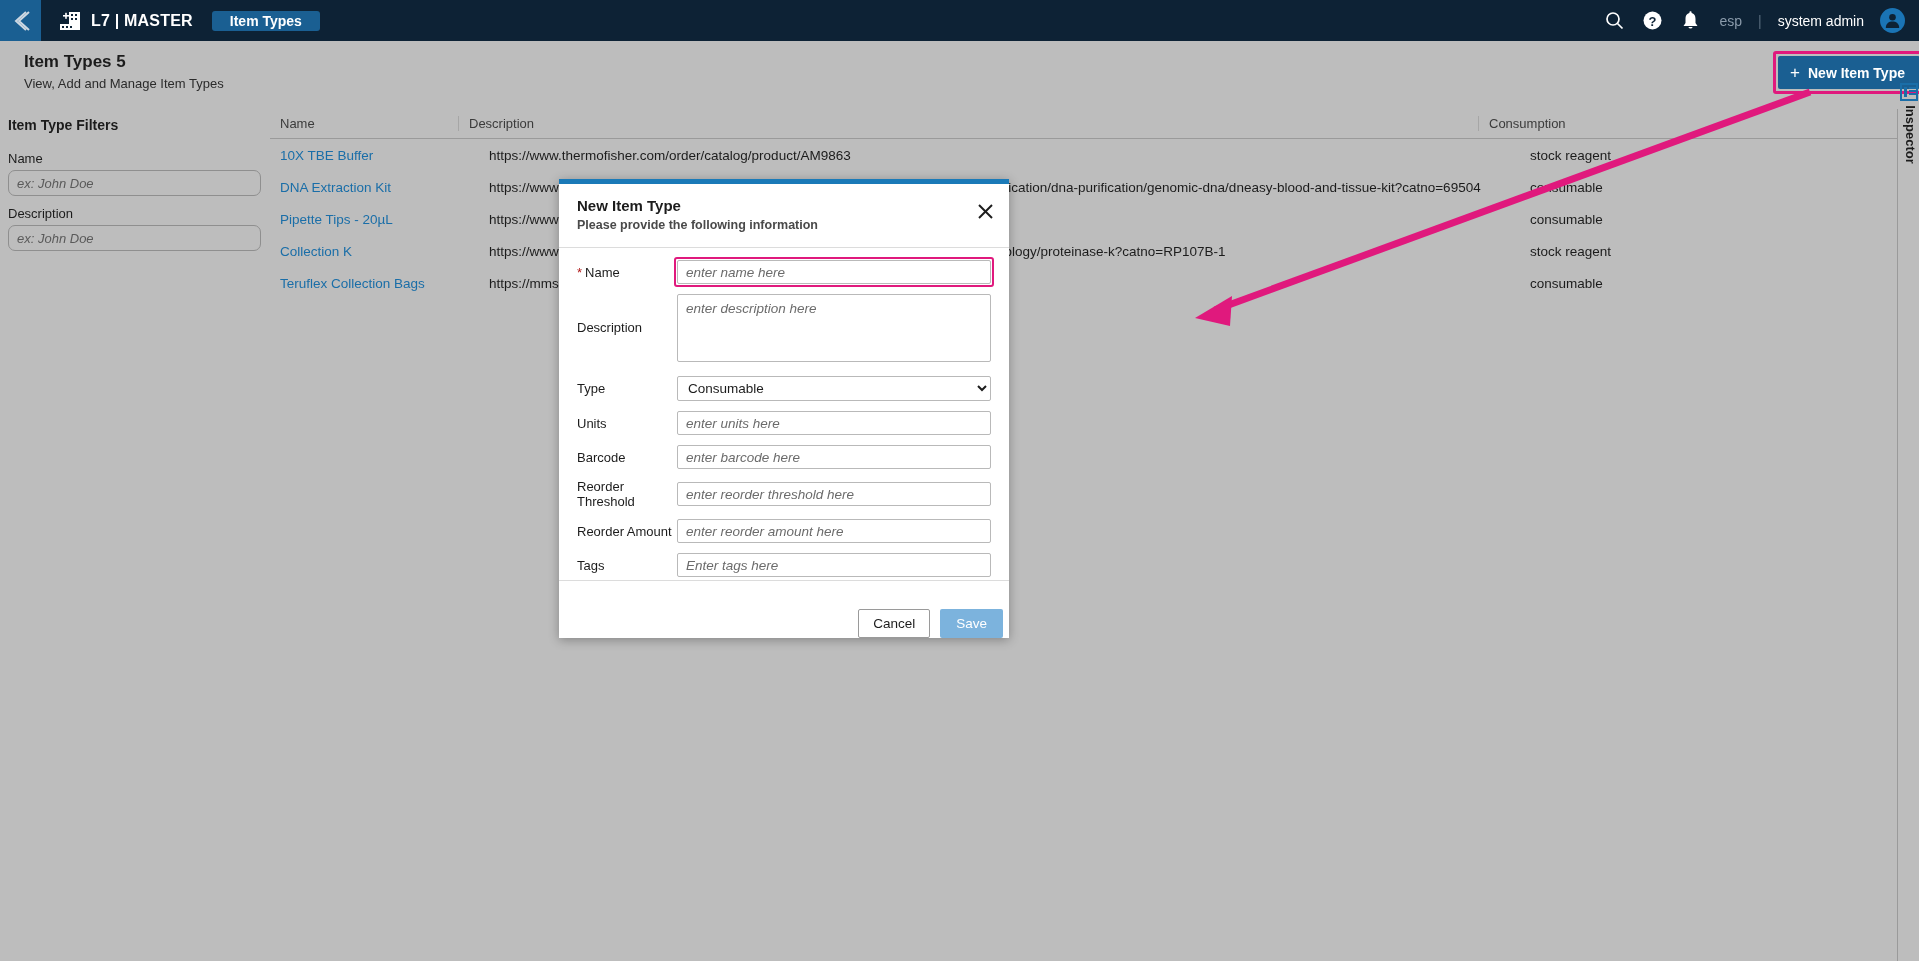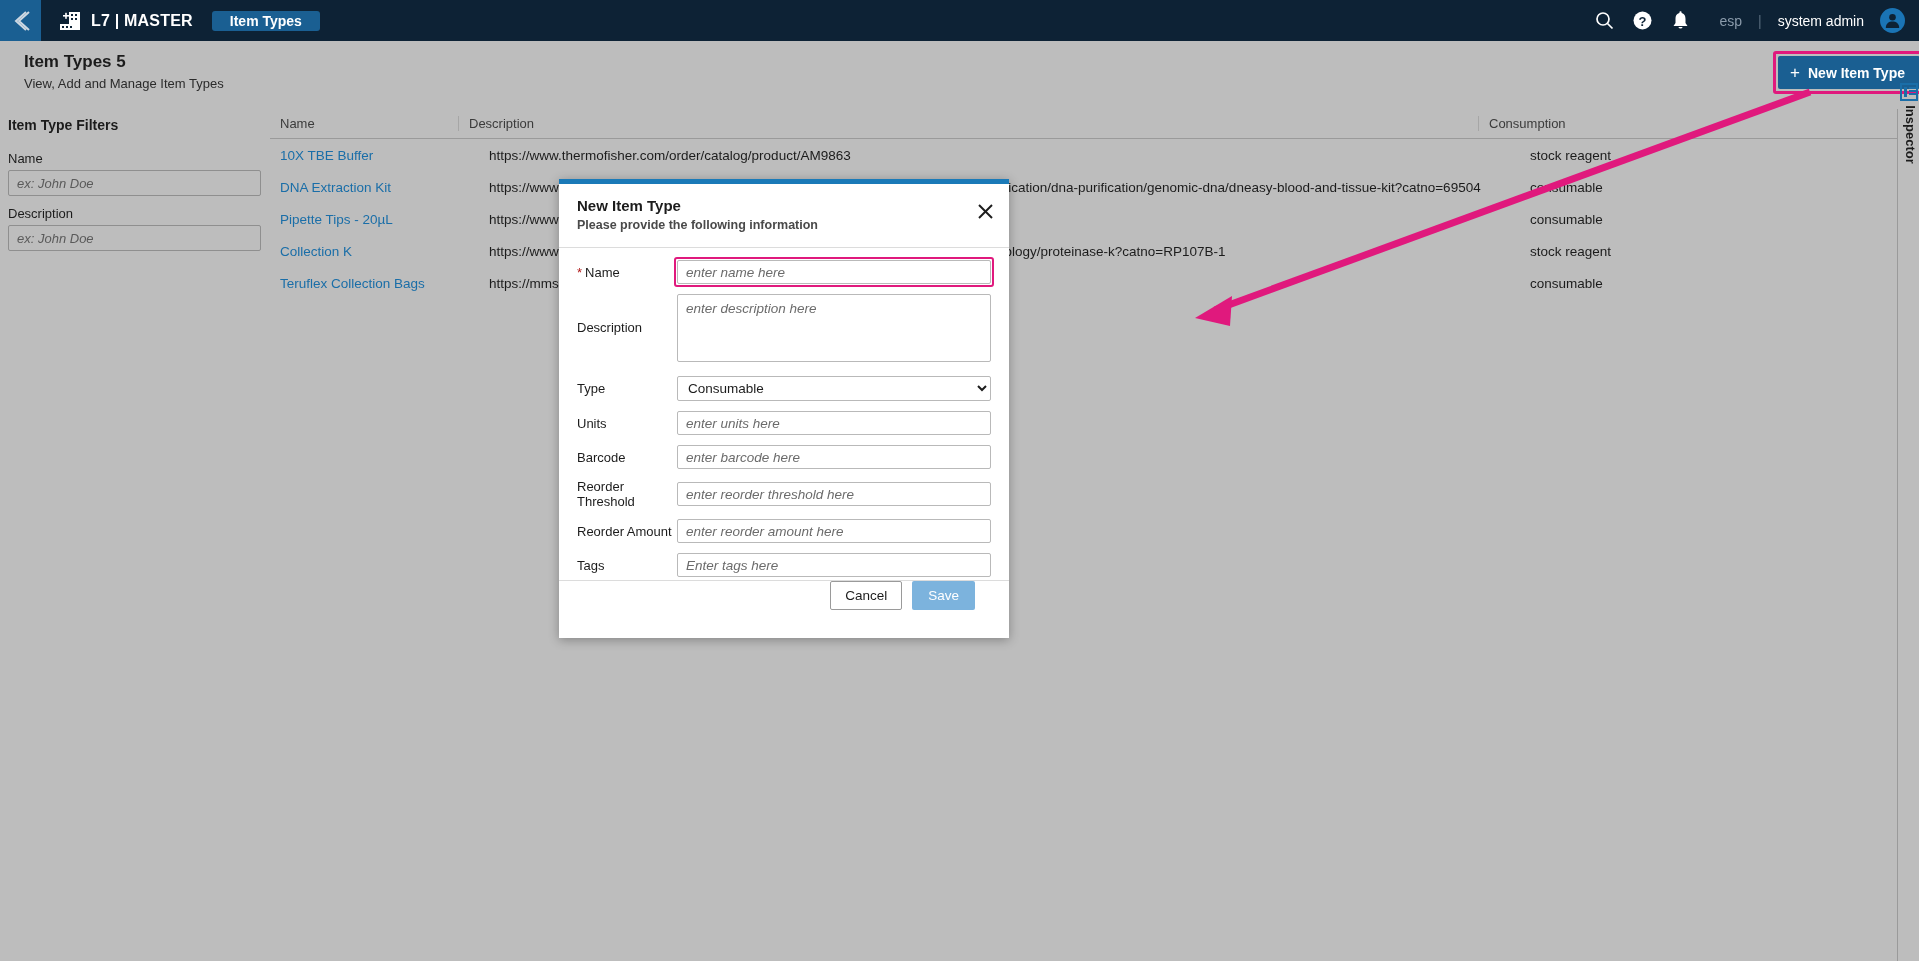--- a/index.html
+++ b/index.html
@@ -50,21 +50,21 @@
     margin-left: auto;
     display: flex; align-items: center;
     gap: 16px; padding-right: 14px;
   }
   .nav-icon {
     width: 22px; height: 22px;
     display: flex; align-items: center; justify-content: center;
     cursor: pointer;
   }
   .nav-lang {
-    color: #8a9bab; font-size: 14px; margin-left: 12px;
+    color: #8a9bab; font-size: 14px; margin-left: 2px;
   }
   .nav-sep { color: #56697b; font-size: 14px; }
   .nav-user {
     color: #ffffff; font-size: 14px; white-space: nowrap;
   }
   .avatar {
     width: 25px; height: 25px; border-radius: 50%;
     background: #1a74b5;
     display: flex; align-items: center; justify-content: center;
     cursor: pointer;
@@ -125,21 +125,21 @@
   .f-label {
     padding: 10px 0 4px 8px;
     font-size: 13px; color: #1c1c1c;
   }
   .f-input {
     display: block;
     width: 253px; height: 26px;
     margin: 0 0 0 8px;
     background: #bdbdbd;
     border: 1px solid #8f8f8f;
-    border-radius: 2px;
+    border-radius: 7px;
     padding: 0 8px;
     font-size: 13px; font-style: italic;
     color: #4a4a4a;
     font-family: "Liberation Sans", sans-serif;
   }
   .f-input::placeholder { color: #5a5a5a; font-style: italic; opacity: 1; }
 
   
   .tablearea {
     position: absolute; left: 270px; top: 109px;
@@ -268,22 +268,22 @@
     position: absolute; left: -3px; top: -3px;
     width: 320px; height: 30px;
     border: 2px solid #e0197d;
     border-radius: 3px;
     pointer-events: none;
   }
   .m-foot {
     position: absolute; left: 0; bottom: 0;
     width: 100%; height: 58px;
     border-top: 1px solid #dcdcdc;
-    display: flex; align-items: flex-start; justify-content: flex-end;
-    padding-right: 34px; gap: 10px;
+    display: flex; align-items: flex-end; justify-content: flex-end;
+    padding-right: 6px; gap: 10px;
   }
   .btn-cancel {
     background: #ffffff; border: 1px solid #9a9a9a;
     border-radius: 2px;
     font-size: 13.5px; color: #1c1c1c;
     padding: 6px 14px; cursor: pointer;
     font-family: "Liberation Sans", sans-serif;
   }
   .btn-save {
     background: #7cb3dd; border: none; border-radius: 2px;

